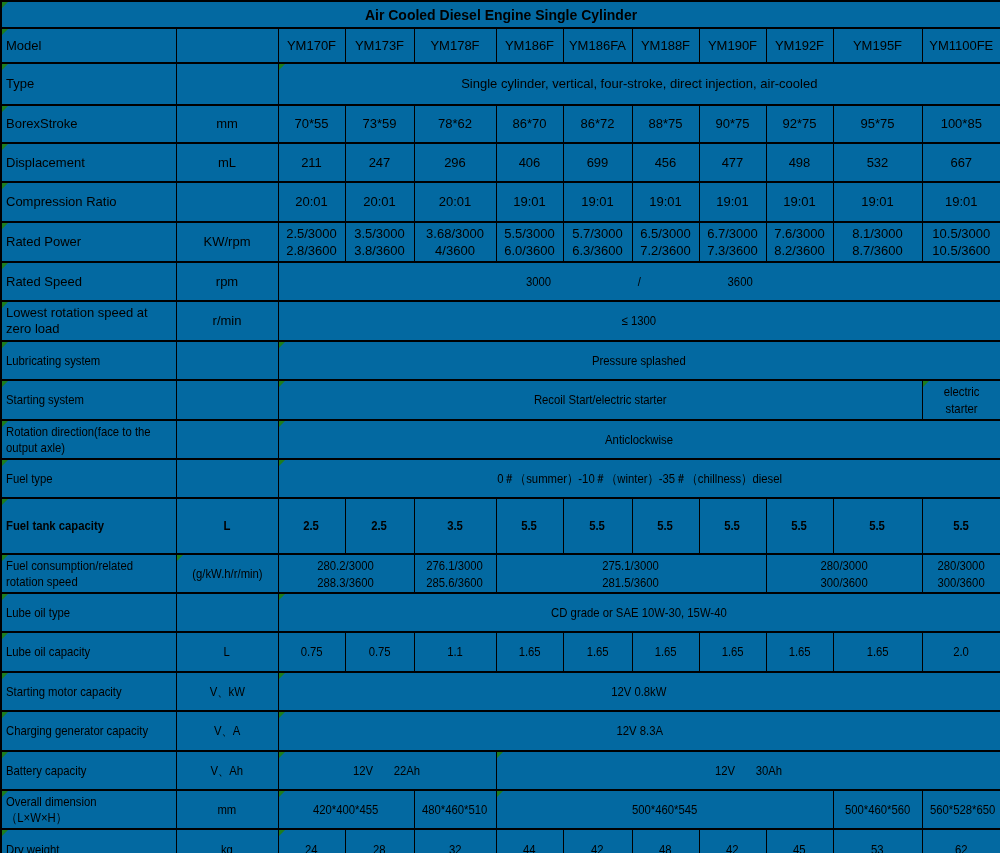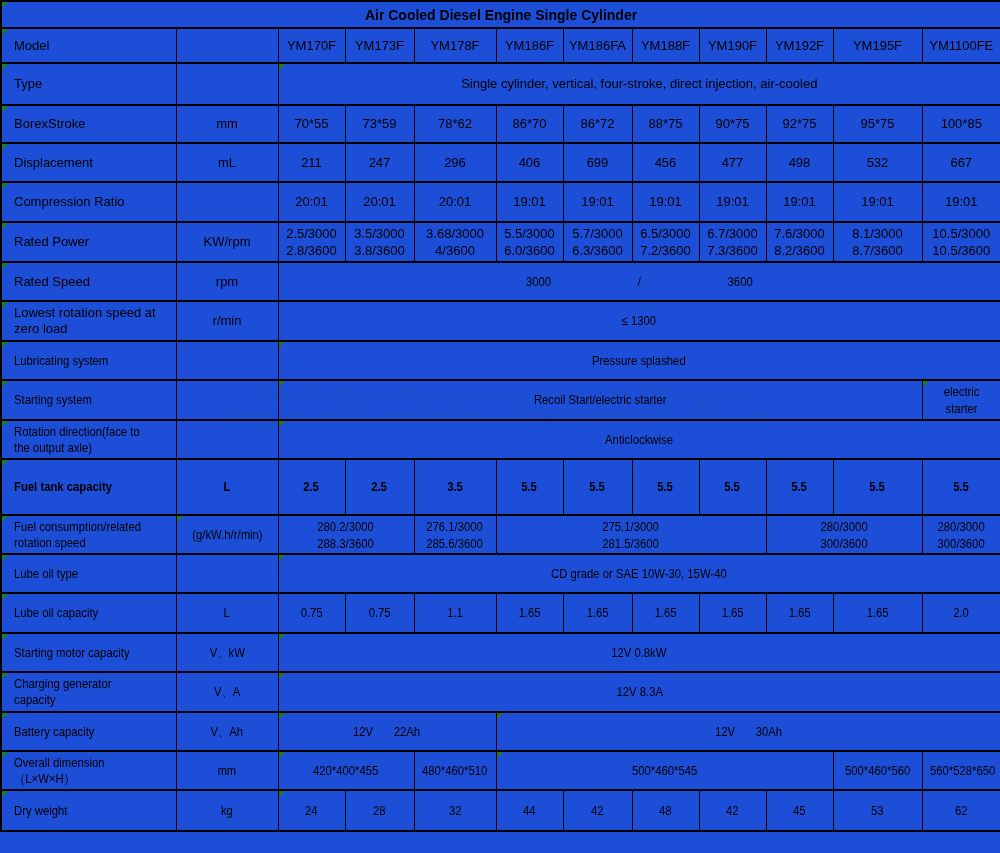--- a/index.html
+++ b/index.html
@@ -1,42 +1,42 @@
 <!DOCTYPE html>
 <html style="--border: #000000; --marker: #1e7d1e; --wm: #c7c7c7;"><head>
 <meta charset="utf-8">
 <style>
   * { box-sizing: border-box; }
   html,body { margin:0; padding:0; background:#ffffff; }
   .sheet {
     position:relative;
     width:1000px; height:853px;
     font-family:"Liberation Sans","DejaVu Sans",sans-serif;
-    color:#000; background:#1d4ed8;
+    color:#000; background:#0369a1;
     overflow:hidden;
   }
   table {
     border-collapse:collapse;
     table-layout:fixed;
     width:1000px;
     border:2px solid var(--border,#000);
   }
   td {
     border:solid var(--border,#000);
     border-width:2px 1px;
     text-align:center;
     vertical-align:middle;
     font-size:13px;
     line-height:16px;
     padding:1px 2px;
     position:relative;
     overflow:hidden;
   }
   .title-cell { font-weight:bold; font-size:14px; }
-  .label-cell { text-align:left; padding-left:12px; }
+  .label-cell { text-align:left; padding-left:4px; }
   .cv { display:inline-block; }
   td.cond .cv { transform:scaleX(0.87); transform-origin:50% 50%; }
   td.cond.label-cell .cv { transform-origin:0 50%; }
   .line { line-height:17px; }
   td.gt::before {
     content:"";
     position:absolute; top:0; left:0;
     width:0; height:0;
     border-top:6px solid var(--marker,#1e7d1e);
     border-right:6px solid transparent;
@@ -176,20 +176,25 @@
           <td class="label-cell cond gt"><span class="cv">Starting system</span></td>
           <td class="unit-cell cond"></td>
           <td class="cond gt" colspan="9"><span class="cv">Recoil Start/electric starter</span></td>
           <td class="cond gt"><span class="cv"><div class="line">electric</div><div class="line">starter</div></span></td>
         </tr>
         <tr style="height: 39px;">
           <td class="label-cell cond gt"><span class="cv">Rotation direction(face to the output axle)</span></td>
           <td class="unit-cell cond"></td>
           <td class="cond gt" colspan="10"><span class="cv">Anticlockwise</span></td>
         </tr>
+        <tr style="height: 39px;">
+          <td class="label-cell cond gt"><span class="cv">Fuel type</span></td>
+          <td class="unit-cell cond"></td>
+          <td class="cond gt" colspan="10"><span class="cv">0＃（summer）-10＃（winter）-35＃（chillness）diesel</span></td>
+        </tr>
         <tr style="height: 56px; font-weight: bold;">
           <td class="label-cell cond gt"><span class="cv">Fuel tank capacity</span></td>
           <td class="unit-cell cond"><span class="cv">L</span></td>
           <td class="cond"><span class="cv">2.5</span></td>
           <td class="cond"><span class="cv">2.5</span></td>
           <td class="cond"><span class="cv">3.5</span></td>
           <td class="cond"><span class="cv">5.5</span></td>
           <td class="cond"><span class="cv">5.5</span></td>
           <td class="cond"><span class="cv">5.5</span></td>
           <td class="cond"><span class="cv">5.5</span></td>

